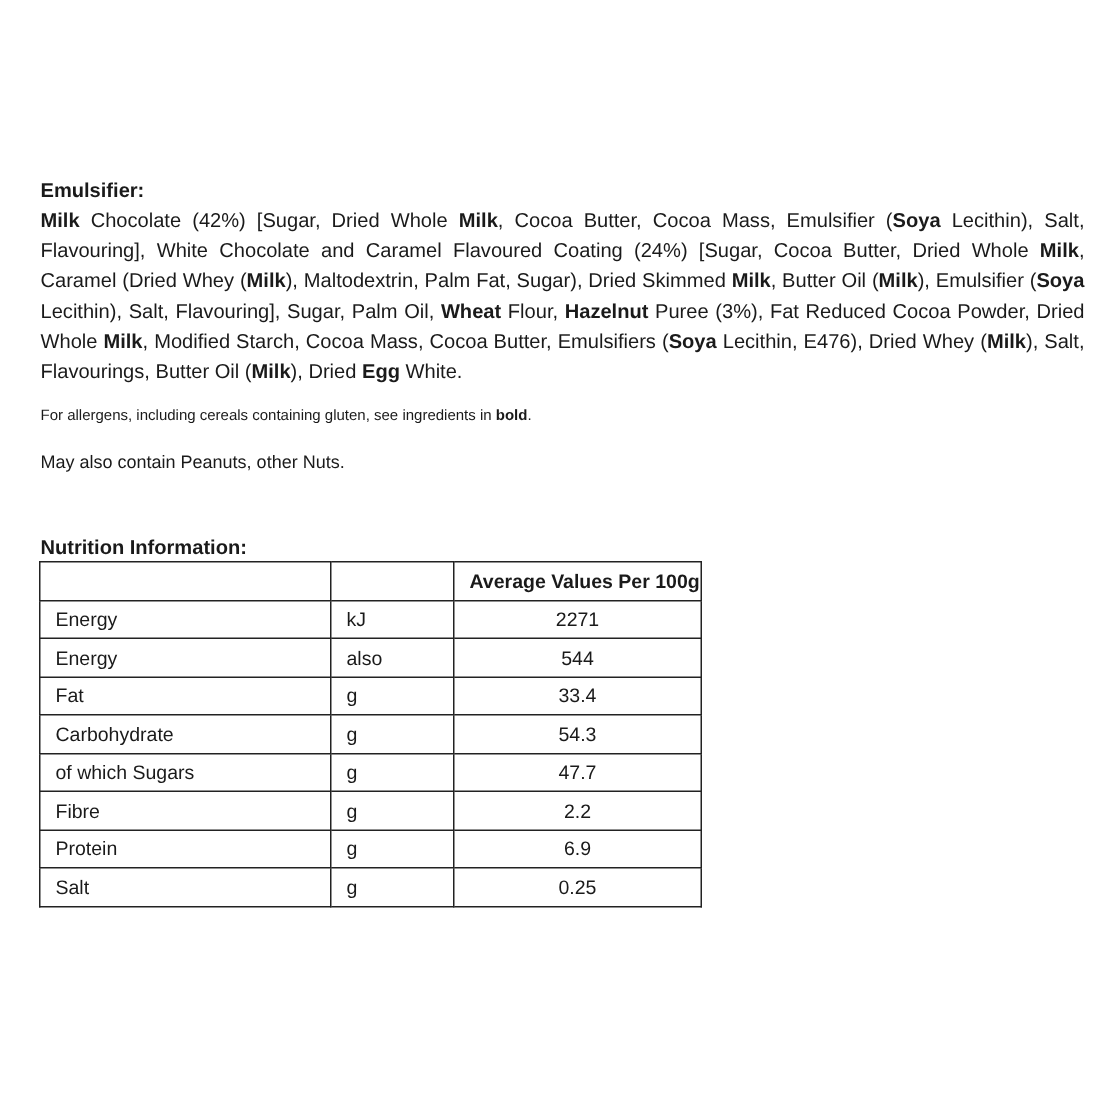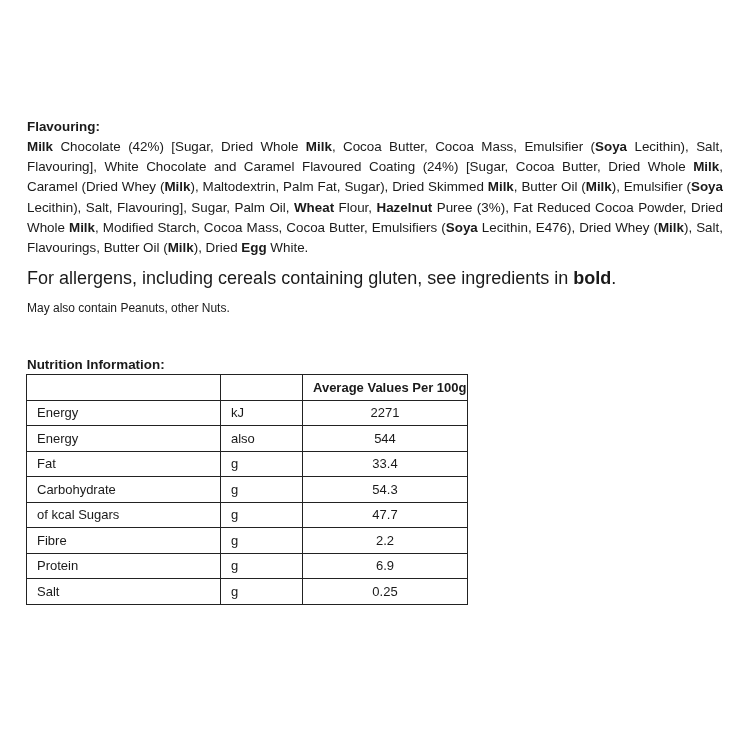--- a/index.html
+++ b/index.html
@@ -34,21 +34,21 @@
       text-align: justify;
       text-align-last: left;
     }
     .ingredients-text b {
       font-weight: bold;
     }
     .allergen-note {
       position: absolute;
       left: 27px;
       top: 268px;
-      font-size: 18px;
+      font-size: 10px;
       line-height: 20px;
       margin: 0;
     }
     .may-contain {
       position: absolute;
       left: 27px;
       top: 298px;
       font-size: 12px;
       line-height: 20px;
       margin: 0;
@@ -83,21 +83,21 @@
     .col-name { width: 183px; padding-left: 10px !important; text-align: left; }
     .col-unit { width: 71px; padding-left: 10px !important; text-align: left; }
     .col-value { text-align: center; }
     th.col-value { text-align: left; padding-left: 10px !important; }
     td.col-name, td.col-unit { padding-left: 10px !important; }
   </style>
 </head>
 <body>
 
 <div class="ingredients">
-  <p class="ingredients-title">Flavouring:</p>
+  <p class="ingredients-title">Emulsifier:</p>
   <p class="ingredients-text" id="ingredients-text"><b>Milk</b><span> Chocolate (42%) [Sugar, Dried Whole </span><b>Milk</b><span>, Cocoa Butter, Cocoa Mass, Emulsifier (</span><b>Soya</b><span> Lecithin), Salt, Flavouring], White Chocolate and Caramel Flavoured Coating (24%) [Sugar, Cocoa Butter, Dried Whole </span><b>Milk</b><span>, Caramel (Dried Whey (</span><b>Milk</b><span>), Maltodextrin, Palm Fat, Sugar), Dried Skimmed </span><b>Milk</b><span>, Butter Oil (</span><b>Milk</b><span>), Emulsifier (</span><b>Soya</b><span> Lecithin), Salt, Flavouring], Sugar, Palm Oil, </span><b>Wheat</b><span> Flour, </span><b>Hazelnut</b><span> Puree (3%), Fat Reduced Cocoa Powder, Dried Whole </span><b>Milk</b><span>,  Modified Starch, Cocoa Mass, Cocoa Butter, Emulsifiers (</span><b>Soya</b><span> Lecithin, E476), Dried Whey (</span><b>Milk</b><span>), Salt, Flavourings, Butter Oil (</span><b>Milk</b><span>), Dried </span><b>Egg</b><span> White.</span></p>
 </div>
 
 <p class="allergen-note">
   <span>For allergens, including cereals containing gluten, see ingredients in </span><b>bold</b><span>.</span>
 </p>
 
 <p class="may-contain">May also contain Peanuts, other Nuts.</p>
 
 <p class="nutrition-title">Nutrition Information:</p>
@@ -125,21 +125,21 @@
         <td class="col-name">Fat</td>
         <td class="col-unit">g</td>
         <td class="col-value">33.4</td>
       </tr>
       <tr>
         <td class="col-name">Carbohydrate</td>
         <td class="col-unit">g</td>
         <td class="col-value">54.3</td>
       </tr>
       <tr>
-        <td class="col-name">of kcal Sugars</td>
+        <td class="col-name">of which Sugars</td>
         <td class="col-unit">g</td>
         <td class="col-value">47.7</td>
       </tr>
       <tr>
         <td class="col-name">Fibre</td>
         <td class="col-unit">g</td>
         <td class="col-value">2.2</td>
       </tr>
       <tr>
         <td class="col-name">Protein</td>

